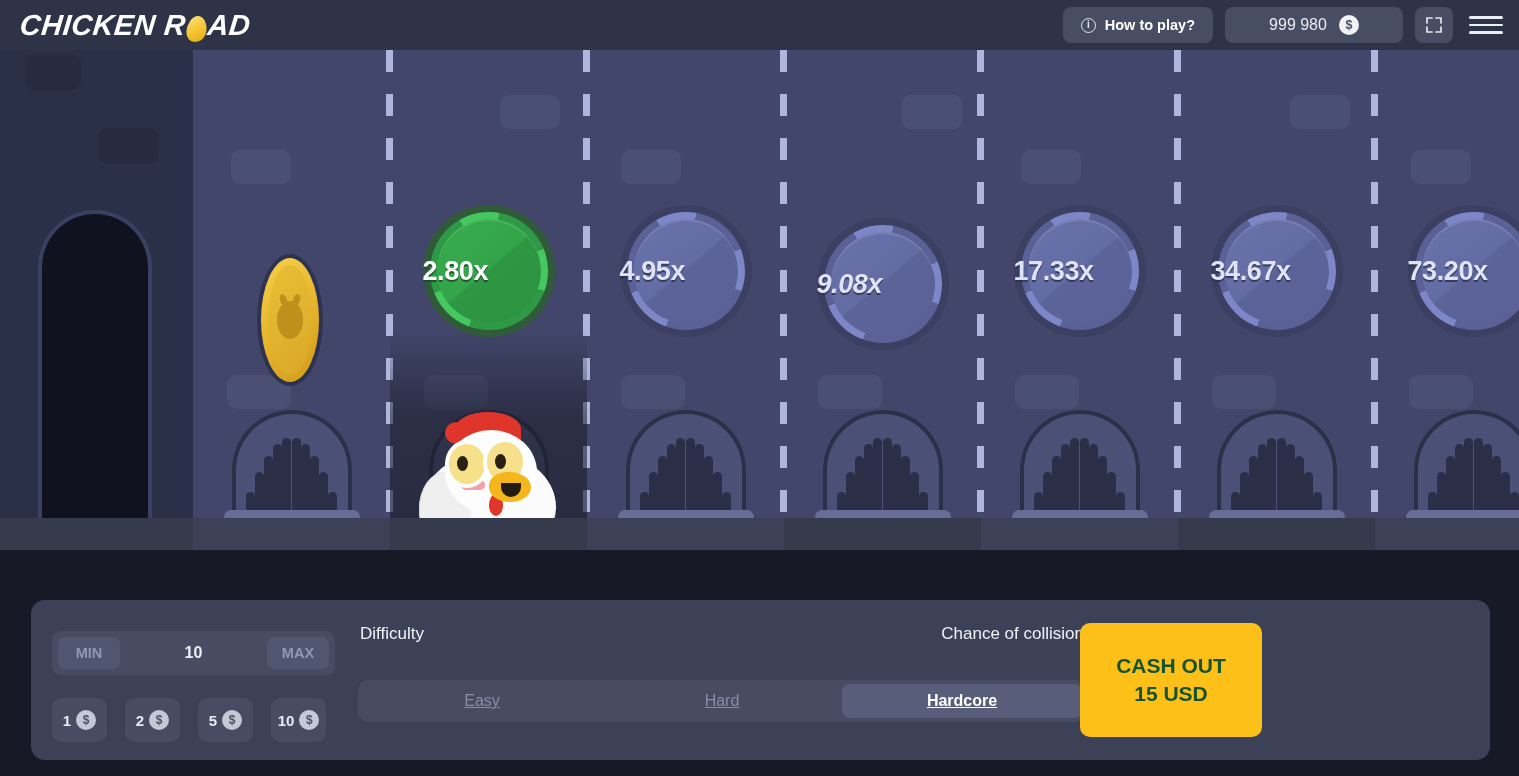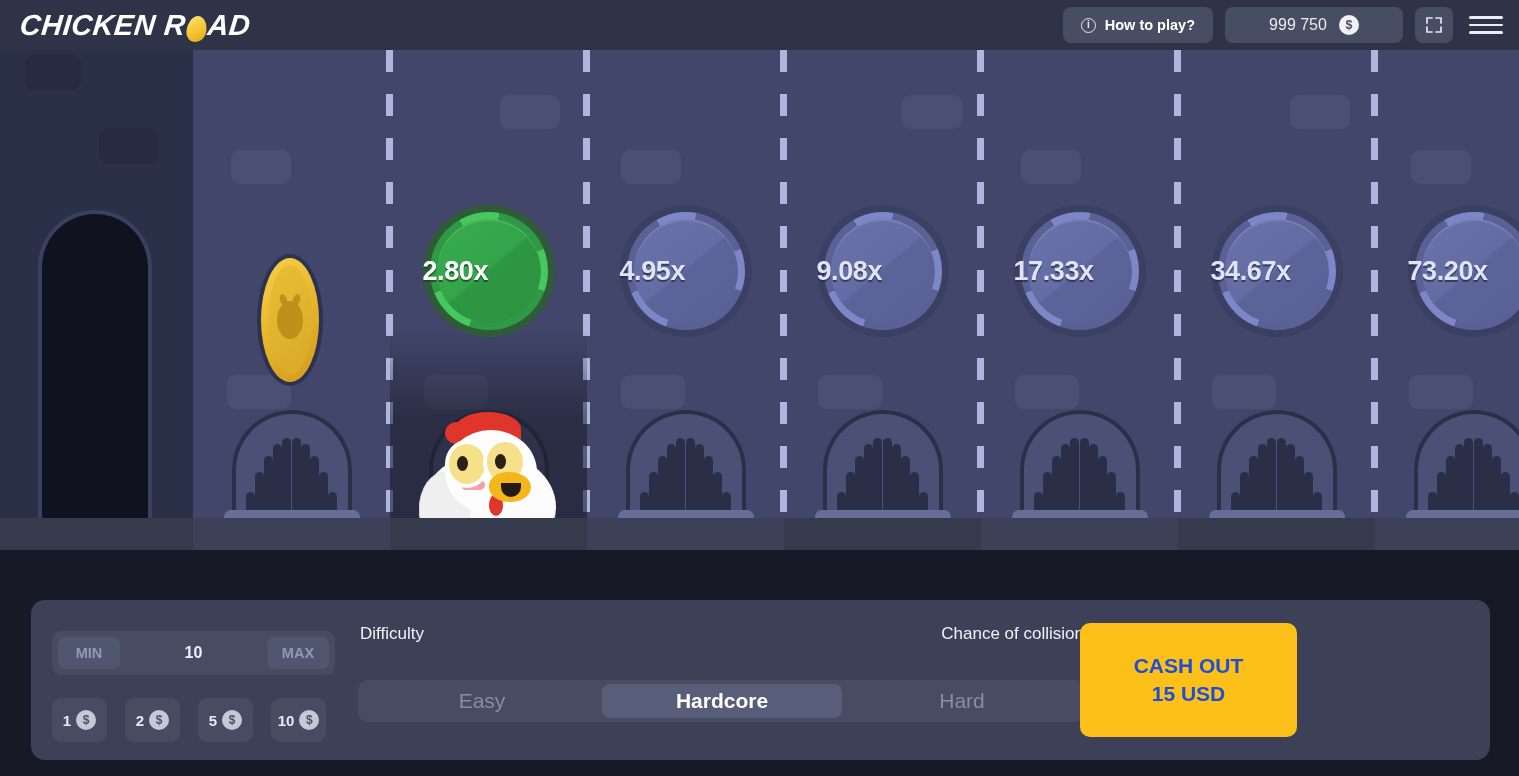--- a/index.html
+++ b/index.html
@@ -254,29 +254,29 @@
   
   #diffblock{ position:absolute;left:327px;top:24px;width:728px; }
   #difflabels{ display:flex;justify-content:space-between;align-items:baseline;padding:0 2px; }
   #difflabels span{ color:#f0f1f7;font-size:17px; }
   #difftabs{
     margin-top:36px;height:42px;background:#474c63;border-radius:10px;
     display:flex;align-items:center;padding:4px;
   }
   .dtab{
     flex:1;height:34px;border-radius:8px;display:flex;align-items:center;justify-content:center;
-    color:#878da9;font-size:21px;cursor:pointer;
+    color:#878da9;font-size:16px;cursor:pointer;text-decoration:underline;
   }
   .dtab.active{ background:#585e79;color:#ffffff;font-weight:bold; }
   
   #cashout{
-    position:absolute;left:1049px;top:23px;width:217px;height:114px;
+    position:absolute;left:1049px;top:23px;width:182px;height:114px;
     background:#fdc018;border-radius:10px;cursor:pointer;
     display:flex;flex-direction:column;align-items:center;justify-content:center;
-    color:#1d4ed8;font-size:21px;font-weight:bold;line-height:1.32;text-align:center;
+    color:#14532d;font-size:21px;font-weight:bold;line-height:1.32;text-align:center;
   }
   #gobtn{
     position:absolute;left:1256px;top:23px;width:182px;height:114px;
     background:#3bbf5b;border-radius:10px;cursor:pointer;
     display:flex;align-items:center;justify-content:center;
     color:#ffffff;font-size:26px;font-weight:bold;letter-spacing:.6px;
   }
 </style>
 </head>
 <body>
@@ -288,21 +288,21 @@
     <span>AD</span>
   </div>
 
   <div id="header-right">
     <div class="hbtn" id="howto">
       <span class="info-ic">i</span>
       <span>How to play?</span>
     </div>
 
     <div class="hbtn" id="balance">
-      <span>999 750</span>
+      <span>999 980</span>
       <span class="coin-badge">$</span>
     </div>
 
     <div class="hbtn" id="fullscreen">
       <svg width="16" height="16" viewBox="0 0 16 16">
         <path d="M1 6V1h5M15 6V1h-5M1 10v5h5M15 10v5h-5" fill="none" stroke="#e4e6ef" stroke-width="1.7" stroke-linecap="round"></path>
       </svg>
     </div>
 
     <div id="burger">
@@ -486,21 +486,21 @@
         <div class="ring"></div>
         <div class="face"></div>
         <div class="label">2.80x</div>
       </div>
       <div class="mult" style="left: 619.5px; top: 155px;">
         <div class="outer"></div>
         <div class="ring"></div>
         <div class="face"></div>
         <div class="label">4.95x</div>
       </div>
-      <div class="mult" style="left: 816.5px; top: 155px;">
+      <div class="mult" style="left: 816.5px; top: 168px; font-style: italic;">
         <div class="outer"></div>
         <div class="ring"></div>
         <div class="face"></div>
         <div class="label">9.08x</div>
       </div>
       <div class="mult" style="left: 1013.5px; top: 155px;">
         <div class="outer"></div>
         <div class="ring"></div>
         <div class="face"></div>
         <div class="label">17.33x</div>
@@ -575,22 +575,22 @@
       </div>
   </div>
 
   <div id="diffblock">
     <div id="difflabels">
       <span>Difficulty</span>
       <span>Chance of collision</span>
     </div>
     <div id="difftabs">
         <div class="dtab">Easy</div>
+        <div class="dtab">Hard</div>
         <div class="dtab active">Hardcore</div>
-        <div class="dtab">Hard</div>
       </div>
   </div>
 
   <div id="cashout">
     <span>CASH OUT</span>
     <span>15 USD</span>
   </div>
 
 </div>
 

